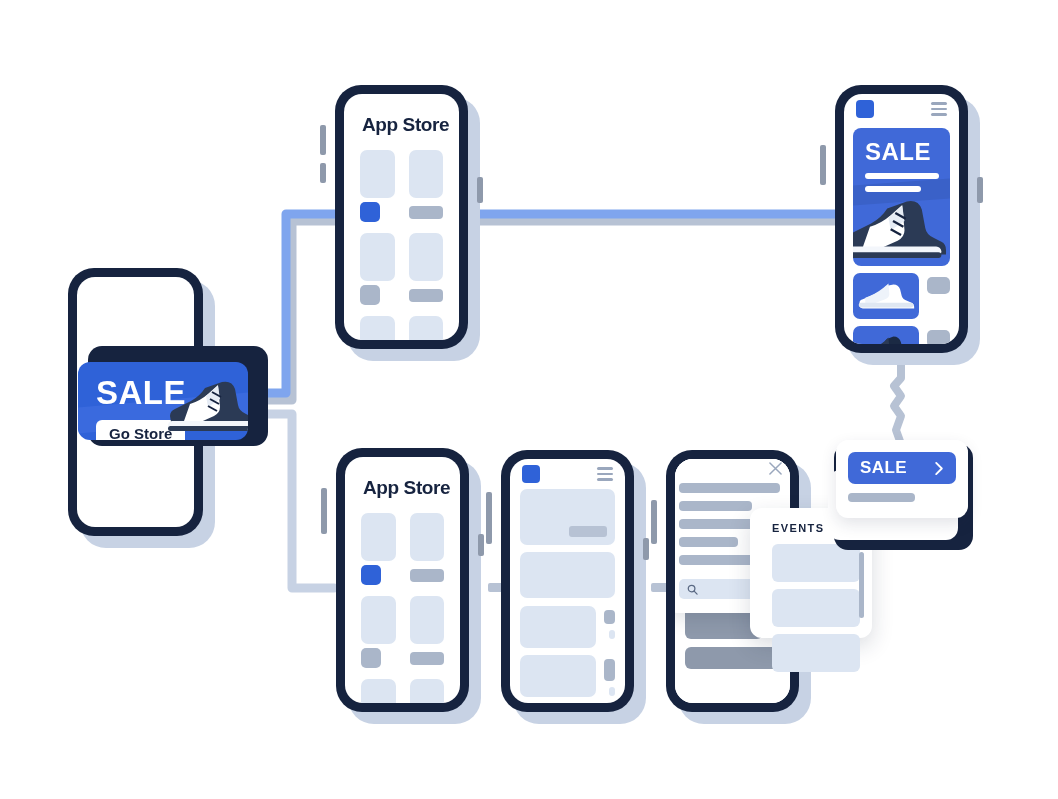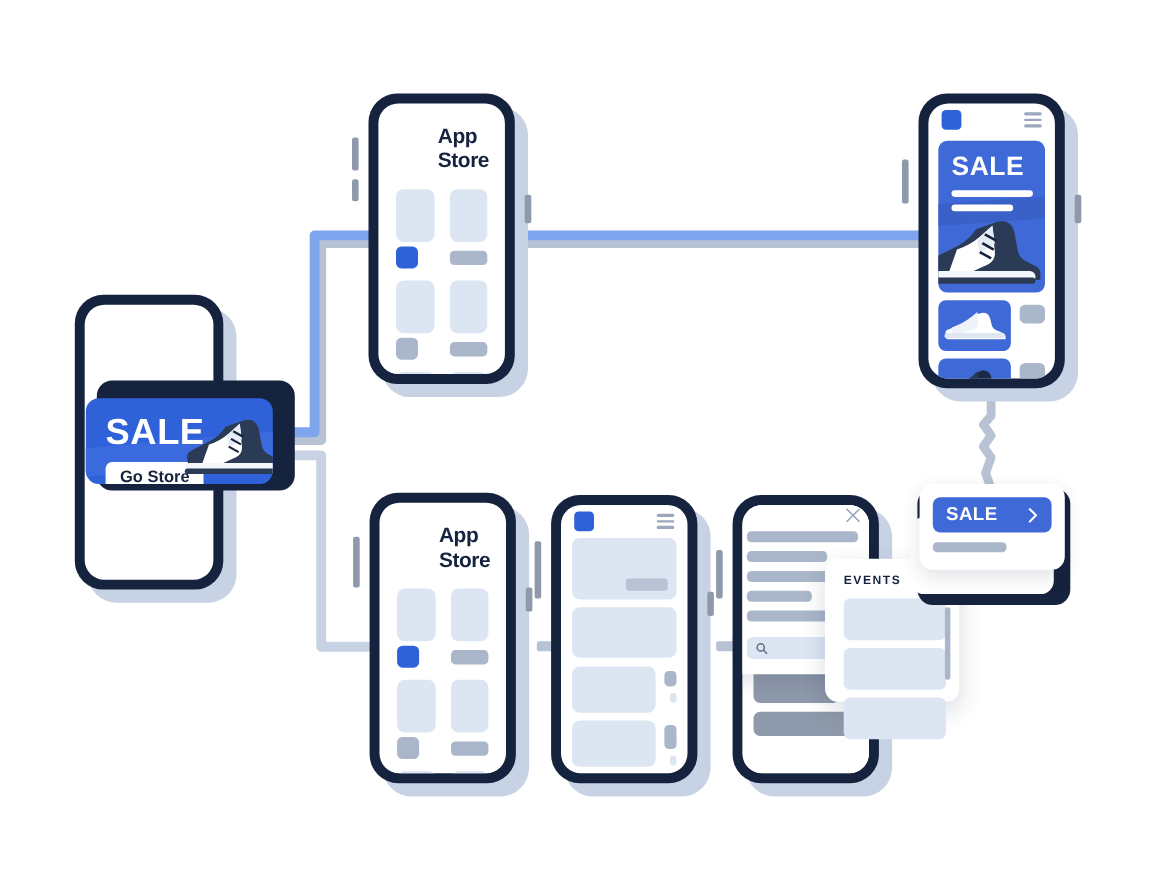--- a/index.html
+++ b/index.html
@@ -26,21 +26,21 @@
     position: relative; width: 100%; height: 100%;
     background: #ffffff; border-radius: 18px; overflow: hidden;
   }
   .side-btn { position: absolute; background: #8e99ab; border-radius: 2px; }
   .side-btn.left  { left: -15px; width: 6px; }
   .side-btn.right { right: -15px; width: 6px; }
 
   
   .as-title {
     font-size: 19px; font-weight: bold; color: #16233f;
-    letter-spacing: -0.4px; padding: 20px 0 0 18px; margin-left: 36px;
+    letter-spacing: -0.4px; padding: 20px 0 0 18px;
   }
   .as-grid { padding: 14px 16px 0 16px; }
   .as-row { display: flex; gap: 14px; margin-bottom: 7px; }
   .as-cell { flex: 1; }
   .as-thumb { height: 48px; background: #dce5f2; border-radius: 7px; }
   .as-meta { display: flex; align-items: center; height: 28px; }
   .as-icon { width: 20px; height: 20px; border-radius: 5px; }
   .as-bar { height: 13px; border-radius: 4px; width: 100%; }
 
   
@@ -89,21 +89,21 @@
   .sheet .lines { margin-top: 14px; display: flex; flex-direction: column; gap: 8px; }
   .sheet .lines span { height: 10px; background: #aab6c9; border-radius: 4px; display: block; }
   .sheet .searchbar {
     margin-top: 14px; height: 20px; background: #dce5f2; border-radius: 5px;
     display: flex; align-items: center; padding-left: 8px;
   }
 
   
   .events-card {
     position: absolute; background: #ffffff; border-radius: 12px;
-    padding: 14px 12px 12px 17px;
+    padding: 14px 12px 12px 22px;
     box-shadow: 0 8px 22px rgba(22,35,63,.16);
   }
   .events-title {
     font-size: 11px; font-weight: bold; color: #16233f;
     letter-spacing: 1.4px; margin-bottom: 10px;
   }
   .events-list { display: flex; flex-direction: column; gap: 7px; }
   .events-list .ev { height: 38px; background: #dce5f2; border-radius: 6px; }
   .events-scroll {
     position: absolute; right: 8px; top: 44px;

